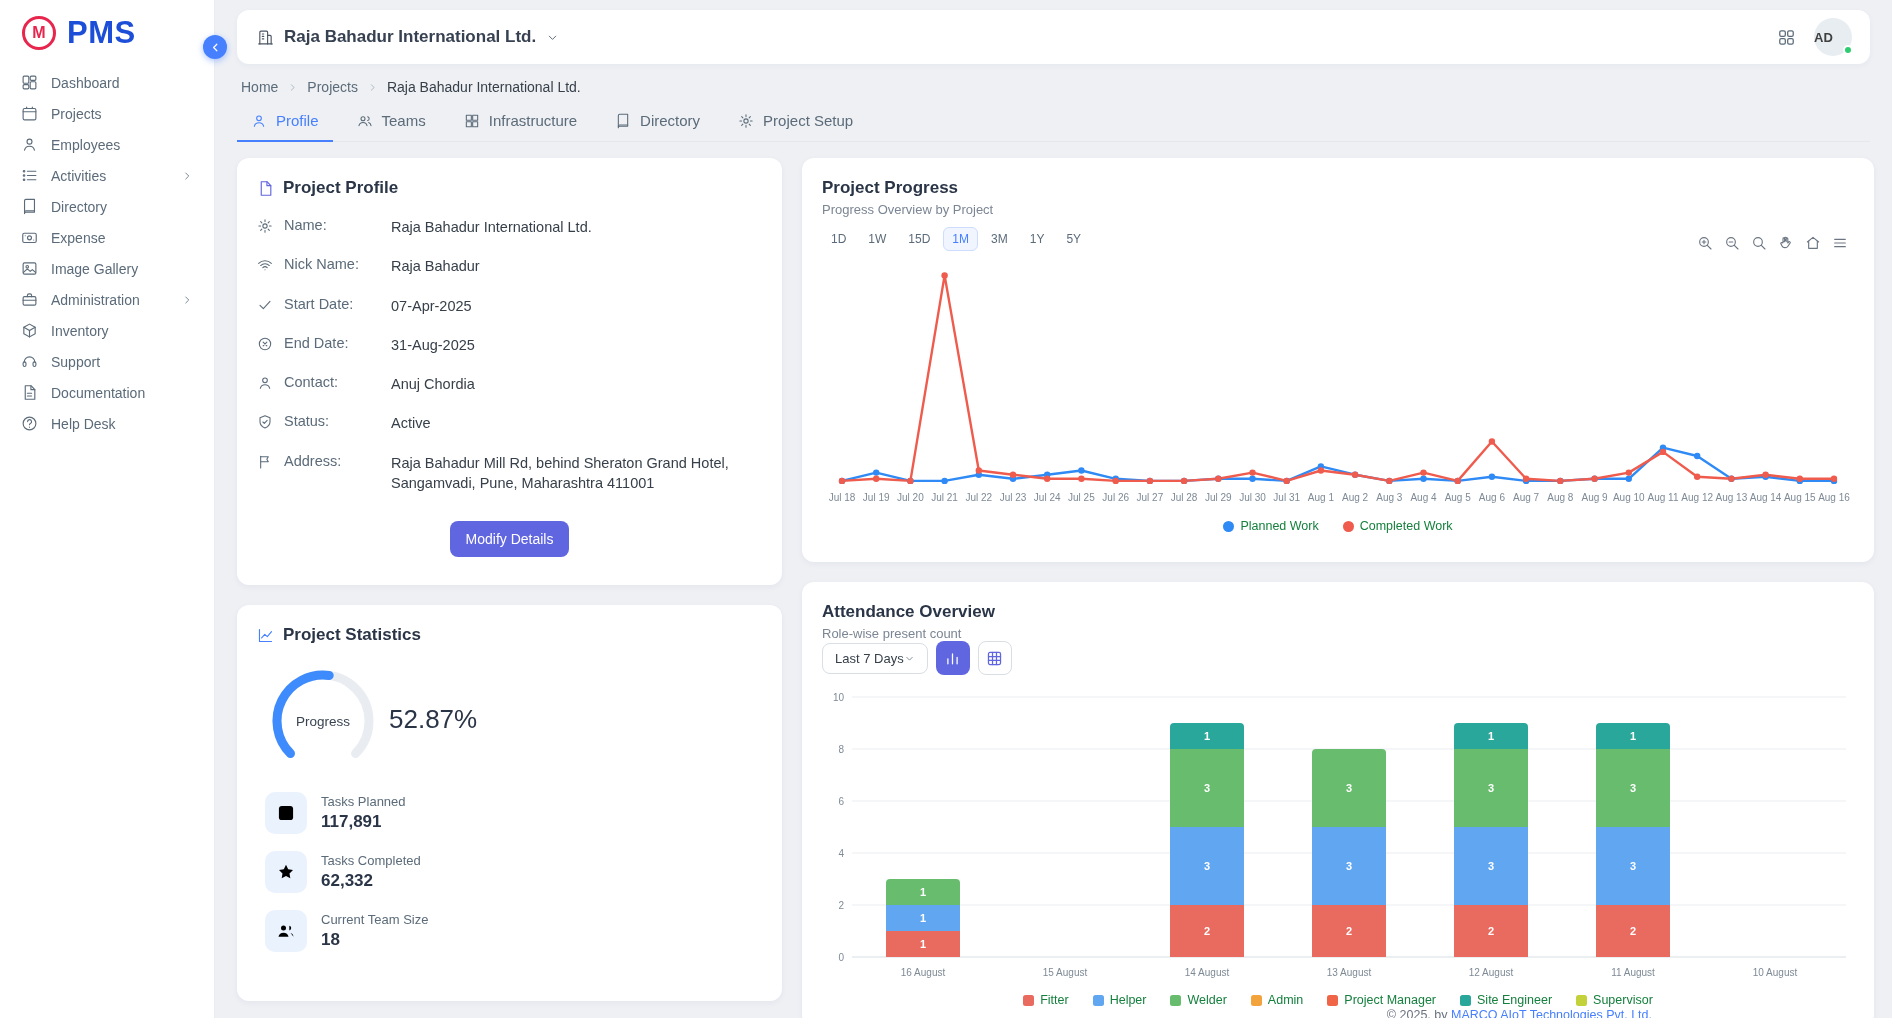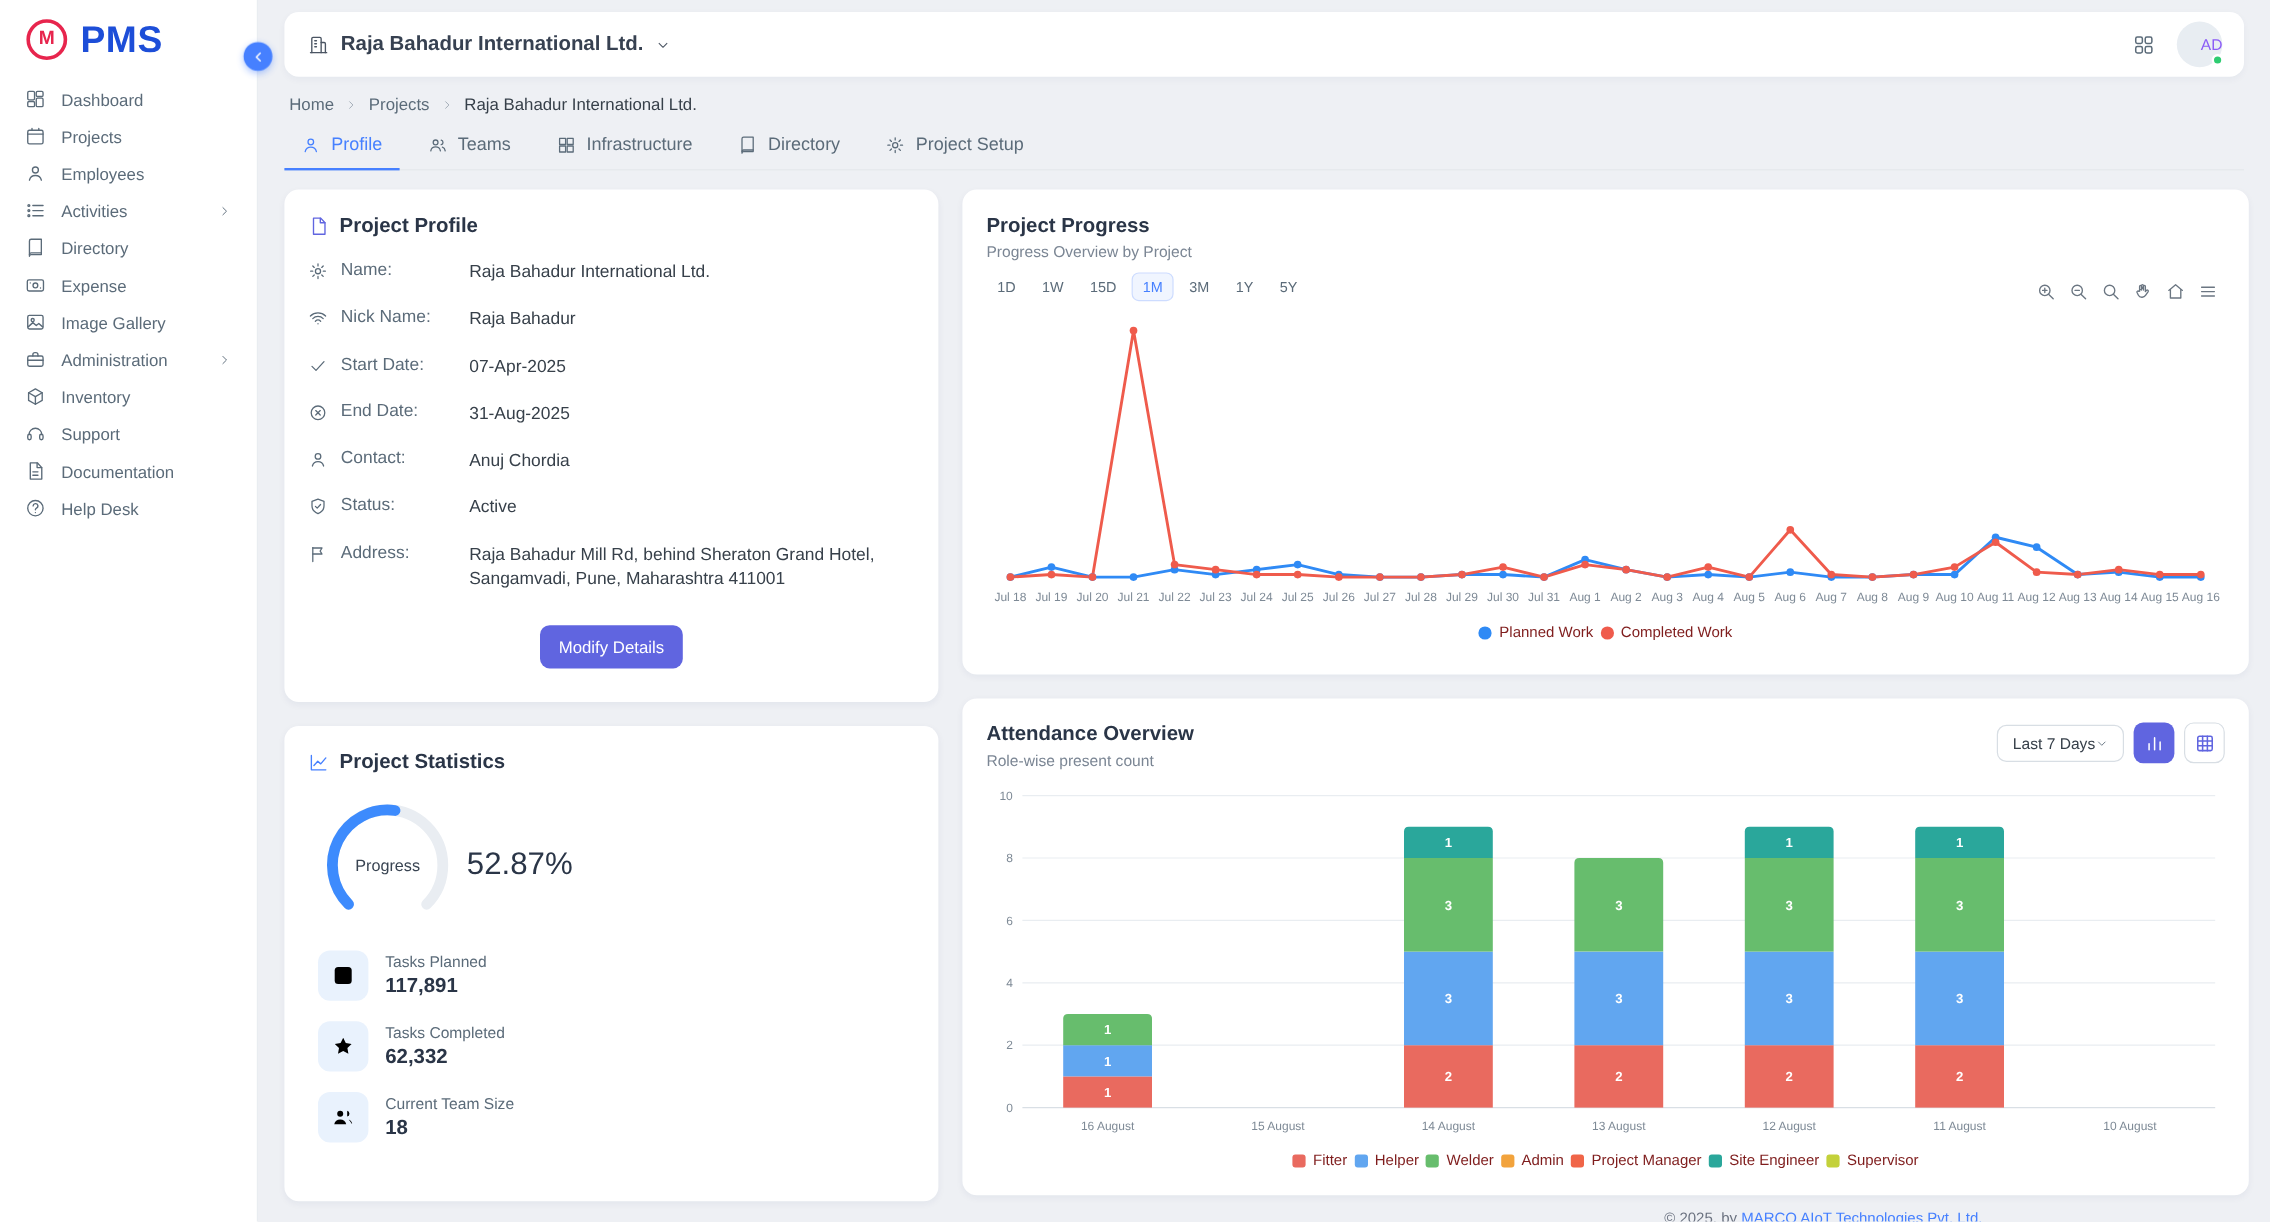--- a/index.html
+++ b/index.html
@@ -28,21 +28,21 @@
   .main { margin-left:215px; position:relative; height:1018px; }
   .collapse-btn { position:absolute; left:-12px; top:25px; width:24px; height:24px; border-radius:50%; background:#4680ff; border:none; color:#fff; display:flex; align-items:center; justify-content:center; z-index:6; cursor:pointer; box-shadow:0 2px 6px rgba(70,128,255,.45); }
   .collapse-btn svg { width:13px; height:13px; fill:none; stroke:#fff; stroke-width:2.2; stroke-linecap:round; stroke-linejoin:round; }
 
   .topbar { margin:10px 22px 0; height:54px; background:#fff; border-radius:12px; box-shadow:0 2px 6px rgba(27,46,94,.04); display:flex; align-items:center; justify-content:space-between; padding:0 18px 0 20px; }
   .company { display:flex; align-items:center; gap:10px; font-size:17px; font-weight:600; color:#374151; cursor:pointer; }
   .company .ic { color:#4b5563; }
   .topbar-right { display:flex; align-items:center; gap:18px; }
   .apps-btn { cursor:pointer; color:#5b6b79; }
   .apps-btn svg { width:19px; height:19px; }
-  .avatar { width:38px; height:38px; border-radius:50%; background:#e8edf2; display:flex; align-items:center; justify-content:flex-end; font-size:13px; font-weight:400; color:#8b5cf6; position:relative; cursor:pointer; }
+  .avatar { width:38px; height:38px; border-radius:50%; background:#e8edf2; display:flex; align-items:center; justify-content:flex-start; font-size:13px; font-weight:700; color:#404040; position:relative; cursor:pointer; }
   .avatar .dot { position:absolute; right:-1px; bottom:1px; width:10px; height:10px; border-radius:50%; background:#2ecc71; border:2px solid #fff; }
 
   .breadcrumb { display:flex; align-items:center; gap:9px; padding:15px 26px 0; font-size:14px; color:#5b6b79; }
   .breadcrumb .crumb { cursor:pointer; }
   .breadcrumb .current { color:#37404a; cursor:default; }
   .breadcrumb .sep svg { width:11px; height:11px; color:#9aa4af; }
 
   .tabs { display:flex; gap:10px; margin:6px 22px 0; border-bottom:1px solid #e4e8ec; }
   .tab { display:flex; align-items:center; gap:9px; padding:11px 14px; font-size:15px; color:#5b6b79; cursor:pointer; border-bottom:2px solid transparent; margin-bottom:-1px; }
   .tab .ic svg { width:16px; height:16px; }
@@ -85,28 +85,28 @@
   .range { font-size:12px; color:#5b6b79; padding:4px 8px; border-radius:6px; border:1px solid transparent; cursor:pointer; }
   .range.active { color:#4680ff; background:#f0f5ff; border-color:#cddcff; }
   .chart-toolbar { display:flex; gap:11px; align-items:center; padding-right:6px; }
   .tool { cursor:pointer; color:#6b7682; }
   .tool svg { width:16px; height:16px; fill:none; stroke:currentColor; stroke-width:1.7; stroke-linecap:round; stroke-linejoin:round; display:block; }
 
   .axlbl { font-size:10px; fill:#7e8a96; font-family:"Liberation Sans",sans-serif; }
   .ytick { font-size:10px; fill:#7e8a96; font-family:"Liberation Sans",sans-serif; }
   .barlbl { font-size:11px; font-weight:bold; fill:#ffffff; text-anchor:middle; font-family:"Liberation Sans",sans-serif; }
 
-  .legend { display:flex; justify-content:center; align-items:center; gap:6px; margin-top:6px; font-size:12.5px; color:#7f1d1d; }
+  .legend { display:flex; justify-content:center; align-items:center; gap:24px; margin-top:6px; font-size:12.5px; color:#15803d; }
   .legend-item { display:flex; align-items:center; gap:6px; cursor:pointer; }
   .legend .sw { width:11px; height:11px; border-radius:50%; display:inline-block; }
   .legend-bar .sw { border-radius:2.5px; }
 
   
   .attendance-card { min-height:414px; }
-  .attendance-head { display:flex; justify-content:space-between; align-items:flex-start; margin-bottom:12px; }
+  .attendance-head { display:flex; justify-content:space-between; align-items:flex-start; margin-bottom:12px;flex-direction:column; }
   .attendance-controls { display:flex; align-items:center; gap:8px; }
   .select { display:flex; align-items:center; border:1px solid #d8dee4; border-radius:8px; padding:7px 12px; font-size:13px; color:#37404a; background:#fff; cursor:pointer; }
   .icon-btn { width:34px; height:34px; border-radius:8px; display:flex; align-items:center; justify-content:center; cursor:pointer; border:none; }
   .icon-btn svg { width:17px; height:17px; fill:none; stroke-width:1.8; stroke-linecap:round; stroke-linejoin:round; }
   .icon-btn.active { background:#6065e0; }
   .icon-btn.active svg { stroke:#fff; }
   .icon-btn.inactive { background:#fff; border:1px solid #d8dee4; }
   .icon-btn.inactive svg { stroke:#6065e0; }
 
   .footer { position:absolute; bottom:6px; right:240px; font-size:12.5px; color:#6b7280; }

